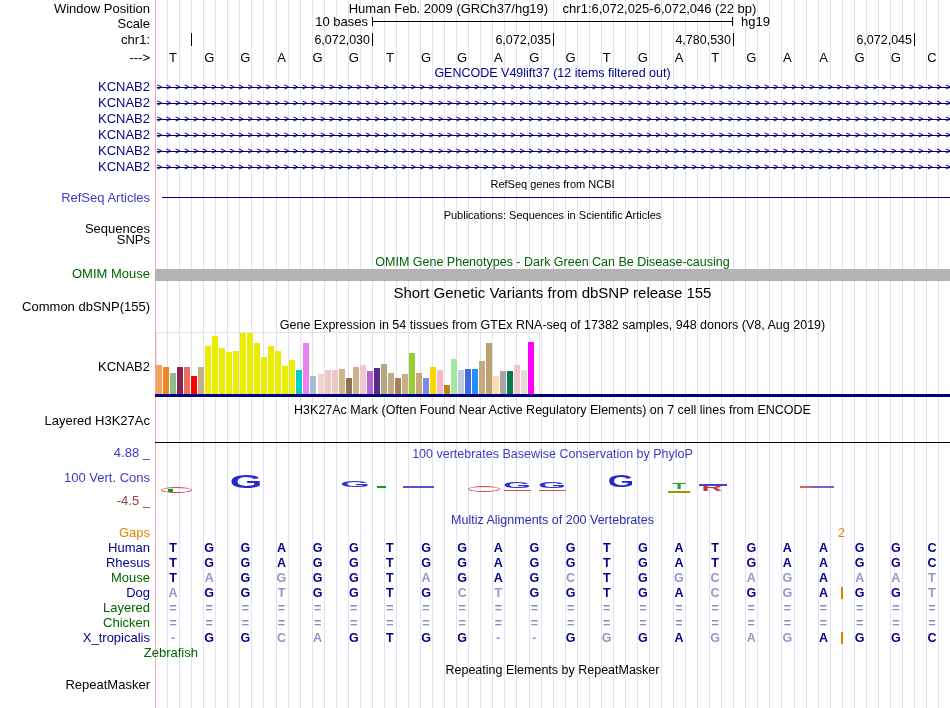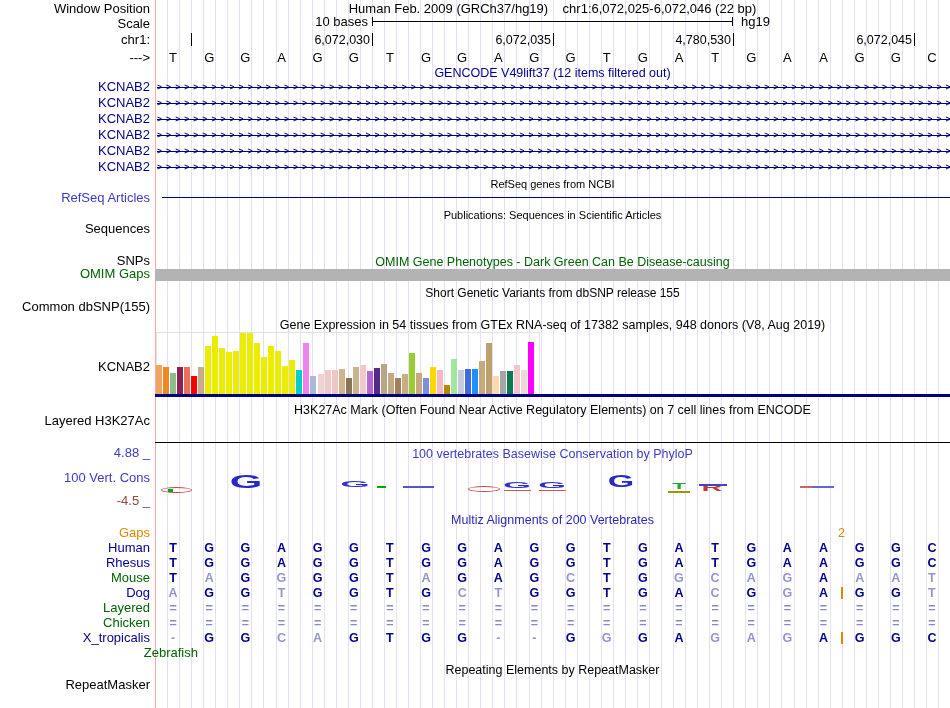--- a/index.html
+++ b/index.html
@@ -97,22 +97,22 @@
       <div class="lbl" style="top: 33px; color: rgb(0, 0, 0);">chr1:</div>
       <div class="lbl" style="top: 51px; color: rgb(0, 0, 0);">---&gt;</div>
       <div class="lbl" style="top: 80px; color: rgb(0, 0, 139);">KCNAB2</div>
       <div class="lbl" style="top: 96px; color: rgb(0, 0, 139);">KCNAB2</div>
       <div class="lbl" style="top: 112px; color: rgb(0, 0, 139);">KCNAB2</div>
       <div class="lbl" style="top: 128px; color: rgb(0, 0, 139);">KCNAB2</div>
       <div class="lbl" style="top: 144px; color: rgb(0, 0, 139);">KCNAB2</div>
       <div class="lbl" style="top: 160px; color: rgb(0, 0, 139);">KCNAB2</div>
       <div class="lbl" style="top: 191px; color: rgb(59, 59, 196);">RefSeq Articles</div>
       <div class="lbl" style="top: 222px; color: rgb(0, 0, 0);">Sequences</div>
-      <div class="lbl" style="top: 254px; color: rgb(0, 0, 0);">SNPs</div>
-      <div class="lbl" style="top: 267px; color: rgb(0, 100, 0);">OMIM Gaps</div>
+      <div class="lbl" style="top: 233px; color: rgb(0, 0, 0);">SNPs</div>
+      <div class="lbl" style="top: 267px; color: rgb(0, 100, 0);">OMIM Mouse</div>
       <div class="lbl" style="top: 300px; color: rgb(0, 0, 0);">Common dbSNP(155)</div>
       <div class="lbl" style="top: 360px; color: rgb(0, 0, 0);">KCNAB2</div>
       <div class="lbl" style="top: 414px; color: rgb(0, 0, 0);">Layered H3K27Ac</div>
       <div class="lbl" style="top: 446px; color: rgb(59, 59, 196);">4.88 _</div>
       <div class="lbl" style="top: 471px; color: rgb(59, 59, 196);">100 Vert. Cons</div>
       <div class="lbl" style="top: 494px; color: rgb(150, 68, 68);">-4.5 _</div>
       <div class="lbl" style="top: 526px; color: rgb(221, 136, 0);">Gaps</div>
       <div class="lbl" style="top: 541px; color: rgb(0, 0, 139);">Human</div>
       <div class="lbl" style="top: 556px; color: rgb(0, 0, 139);">Rhesus</div>
       <div class="lbl" style="top: 571px; color: rgb(0, 100, 0);">Mouse</div>
@@ -120,21 +120,21 @@
       <div class="lbl" style="top: 601px; color: rgb(0, 100, 0);">Layered</div>
       <div class="lbl" style="top: 616px; color: rgb(0, 100, 0);">Chicken</div>
       <div class="lbl" style="top: 631px; color: rgb(0, 0, 139);">X_tropicalis</div>
       <div class="lbl" style="top: 646px; color: rgb(0, 100, 0); margin-left: 48px;">Zebrafish</div>
       <div class="lbl" style="top: 678px; color: rgb(0, 0, 0);">RepeatMasker</div>
       <div class="ttl" style="top: 2px; font-size: 13px; color: rgb(0, 0, 0);">Human Feb. 2009 (GRCh37/hg19)    chr1:6,072,025-6,072,046 (22 bp)</div>
       <div class="ttl" style="top: 66px; font-size: 12.5px; color: rgb(0, 0, 139);">GENCODE V49lift37 (12 items filtered out)</div>
       <div class="ttl" style="top: 177px; font-size: 11px; color: rgb(0, 0, 0);">RefSeq genes from NCBI</div>
       <div class="ttl" style="top: 208px; font-size: 11px; color: rgb(0, 0, 0);">Publications: Sequences in Scientific Articles</div>
       <div class="ttl" style="top: 255px; font-size: 12.5px; color: rgb(0, 100, 0);">OMIM Gene Phenotypes - Dark Green Can Be Disease-causing</div>
-      <div class="ttl" style="top: 286px; font-size: 12px; color: rgb(0, 0, 0);">Short Genetic Variants from dbSNP release 155</div>
+      <div class="ttl" style="top: 286px; font-size: 15px; color: rgb(0, 0, 0);">Short Genetic Variants from dbSNP release 155</div>
       <div class="ttl" style="top: 318px; font-size: 12.5px; color: rgb(0, 0, 0);">Gene Expression in 54 tissues from GTEx RNA-seq of 17382 samples, 948 donors (V8, Aug 2019)</div>
       <div class="ttl" style="top: 403px; font-size: 12.5px; color: rgb(0, 0, 0);">H3K27Ac Mark (Often Found Near Active Regulatory Elements) on 7 cell lines from ENCODE</div>
       <div class="ttl" style="top: 447px; font-size: 12.5px; color: rgb(59, 59, 196);">100 vertebrates Basewise Conservation by PhyloP</div>
       <div class="ttl" style="top: 513px; font-size: 12.5px; color: rgb(42, 42, 180);">Multiz Alignments of 200 Vertebrates</div>
       <div class="ttl" style="top: 663px; font-size: 12.5px; color: rgb(0, 0, 0);">Repeating Elements by RepeatMasker</div>
       <div class="num" style="left: 288px; top: 15px; width: 80px; font-size: 13px;">10 bases</div>
       <div class="hline" style="left: 372px; top: 21px; width: 361px; background: rgb(0, 0, 0);"></div>
       <div class="tick" style="left: 372px; top: 17px; height: 9px;"></div>
       <div class="tick" style="left: 732px; top: 17px; height: 9px;"></div>
       <div class="num" style="left: 741px; top: 15px; width: 60px; text-align: left; font-size: 13px;">hg19</div>

